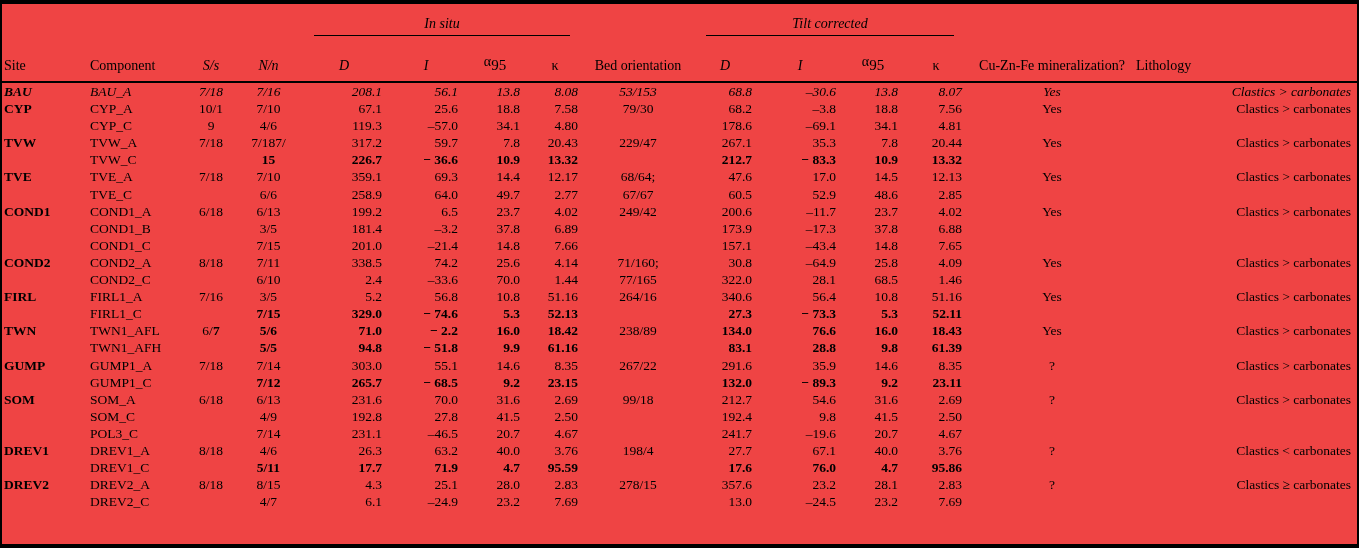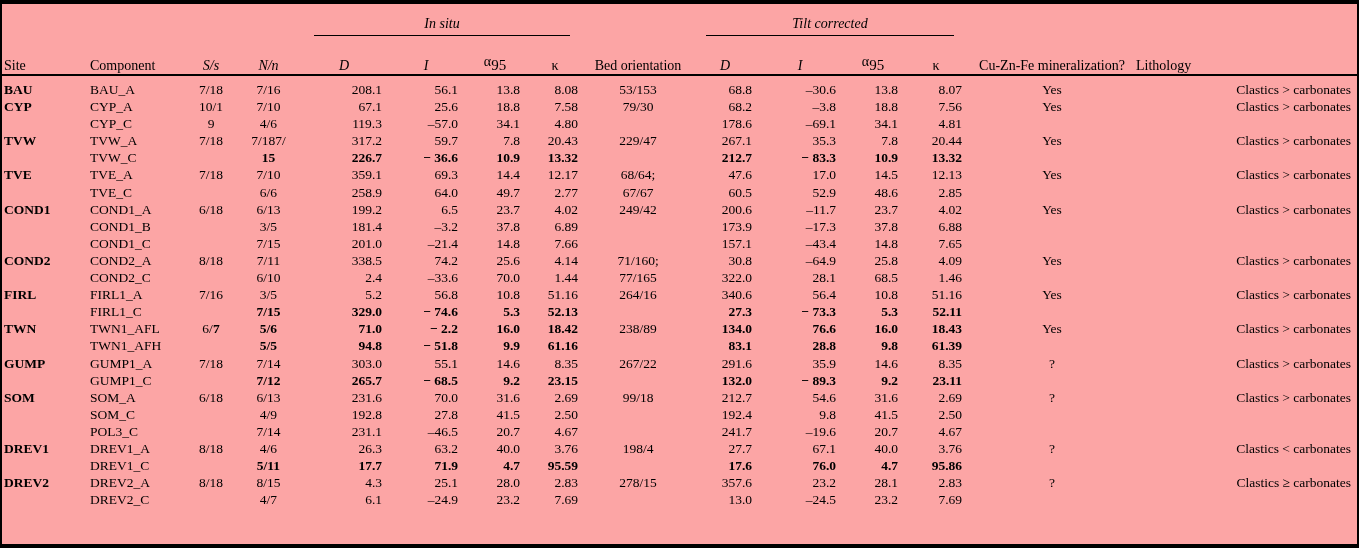--- a/index.html
+++ b/index.html
@@ -1,46 +1,46 @@
 <!DOCTYPE html>
 <html><head>
 <meta charset="utf-8">
 <style>
   html,body{margin:0;padding:0;background:#e8e8e8;}
   .page{
-    width:1359px;height:548px;box-sizing:border-box;background:#fca5a5;
+    width:1359px;height:548px;box-sizing:border-box;background:#ef4444;
     border:2px solid #000;border-top-width:4px;border-bottom-width:4px;
     font-family:"Liberation Serif","DejaVu Serif",serif;color:#000;
     overflow:hidden;
   }
   table{border-collapse:collapse;table-layout:fixed;width:1355px;}
   col.c-site{width:86px}col.c-comp{width:97px}col.c-s{width:52px}col.c-n{width:63px}
   col.c-d1{width:88px}col.c-i1{width:76px}col.c-a1{width:62px}col.c-k1{width:58px}
   col.c-bed{width:108px}
   col.c-d2{width:66px}col.c-i2{width:84px}col.c-a2{width:62px}col.c-k2{width:64px}
   col.c-min{width:168px}col.c-lith{width:221px}
 
   thead th{font-weight:normal;font-size:14px;padding:0;}
   tr.group-row th{height:32px;vertical-align:bottom;}
   .group-label{text-align:center;font-size:14px;line-height:16px;font-style:italic;}
   .group-rule{border-bottom:1.5px solid #000;margin:3px 14px 0 14px;height:0;}
-  tr.head-row th{height:38px;vertical-align:bottom;border-bottom:2px solid #000;}
+  tr.head-row th{height:38px;vertical-align:bottom;padding-bottom:7px;border-bottom:2px solid #000;}
   .it{font-style:italic;}
   .l{text-align:left;}
   .c{text-align:center;}
   .r{text-align:right;padding-right:6px;}
   th.l{padding-left:2px;}
   th.lith-h{text-align:left;}
   sub{font-size:15px;}
 
   tbody td{
     font-size:13.5px;line-height:17.1px;height:17.1px;padding:0;
     white-space:nowrap;overflow:hidden;
   }
-  tbody tr:first-child td{padding-top:5px;}
+  tbody tr:first-child td{font-style:italic;}
   td.l{padding-left:2px;}
   td.r{padding-right:6px;}
   td.site{font-weight:bold;}
   td.lith{text-align:right;padding-right:6px;}
   tr.bold-row td.bb{font-weight:bold;}
   td b{font-weight:bold;}
 </style>
 </head>
 <body>
 

